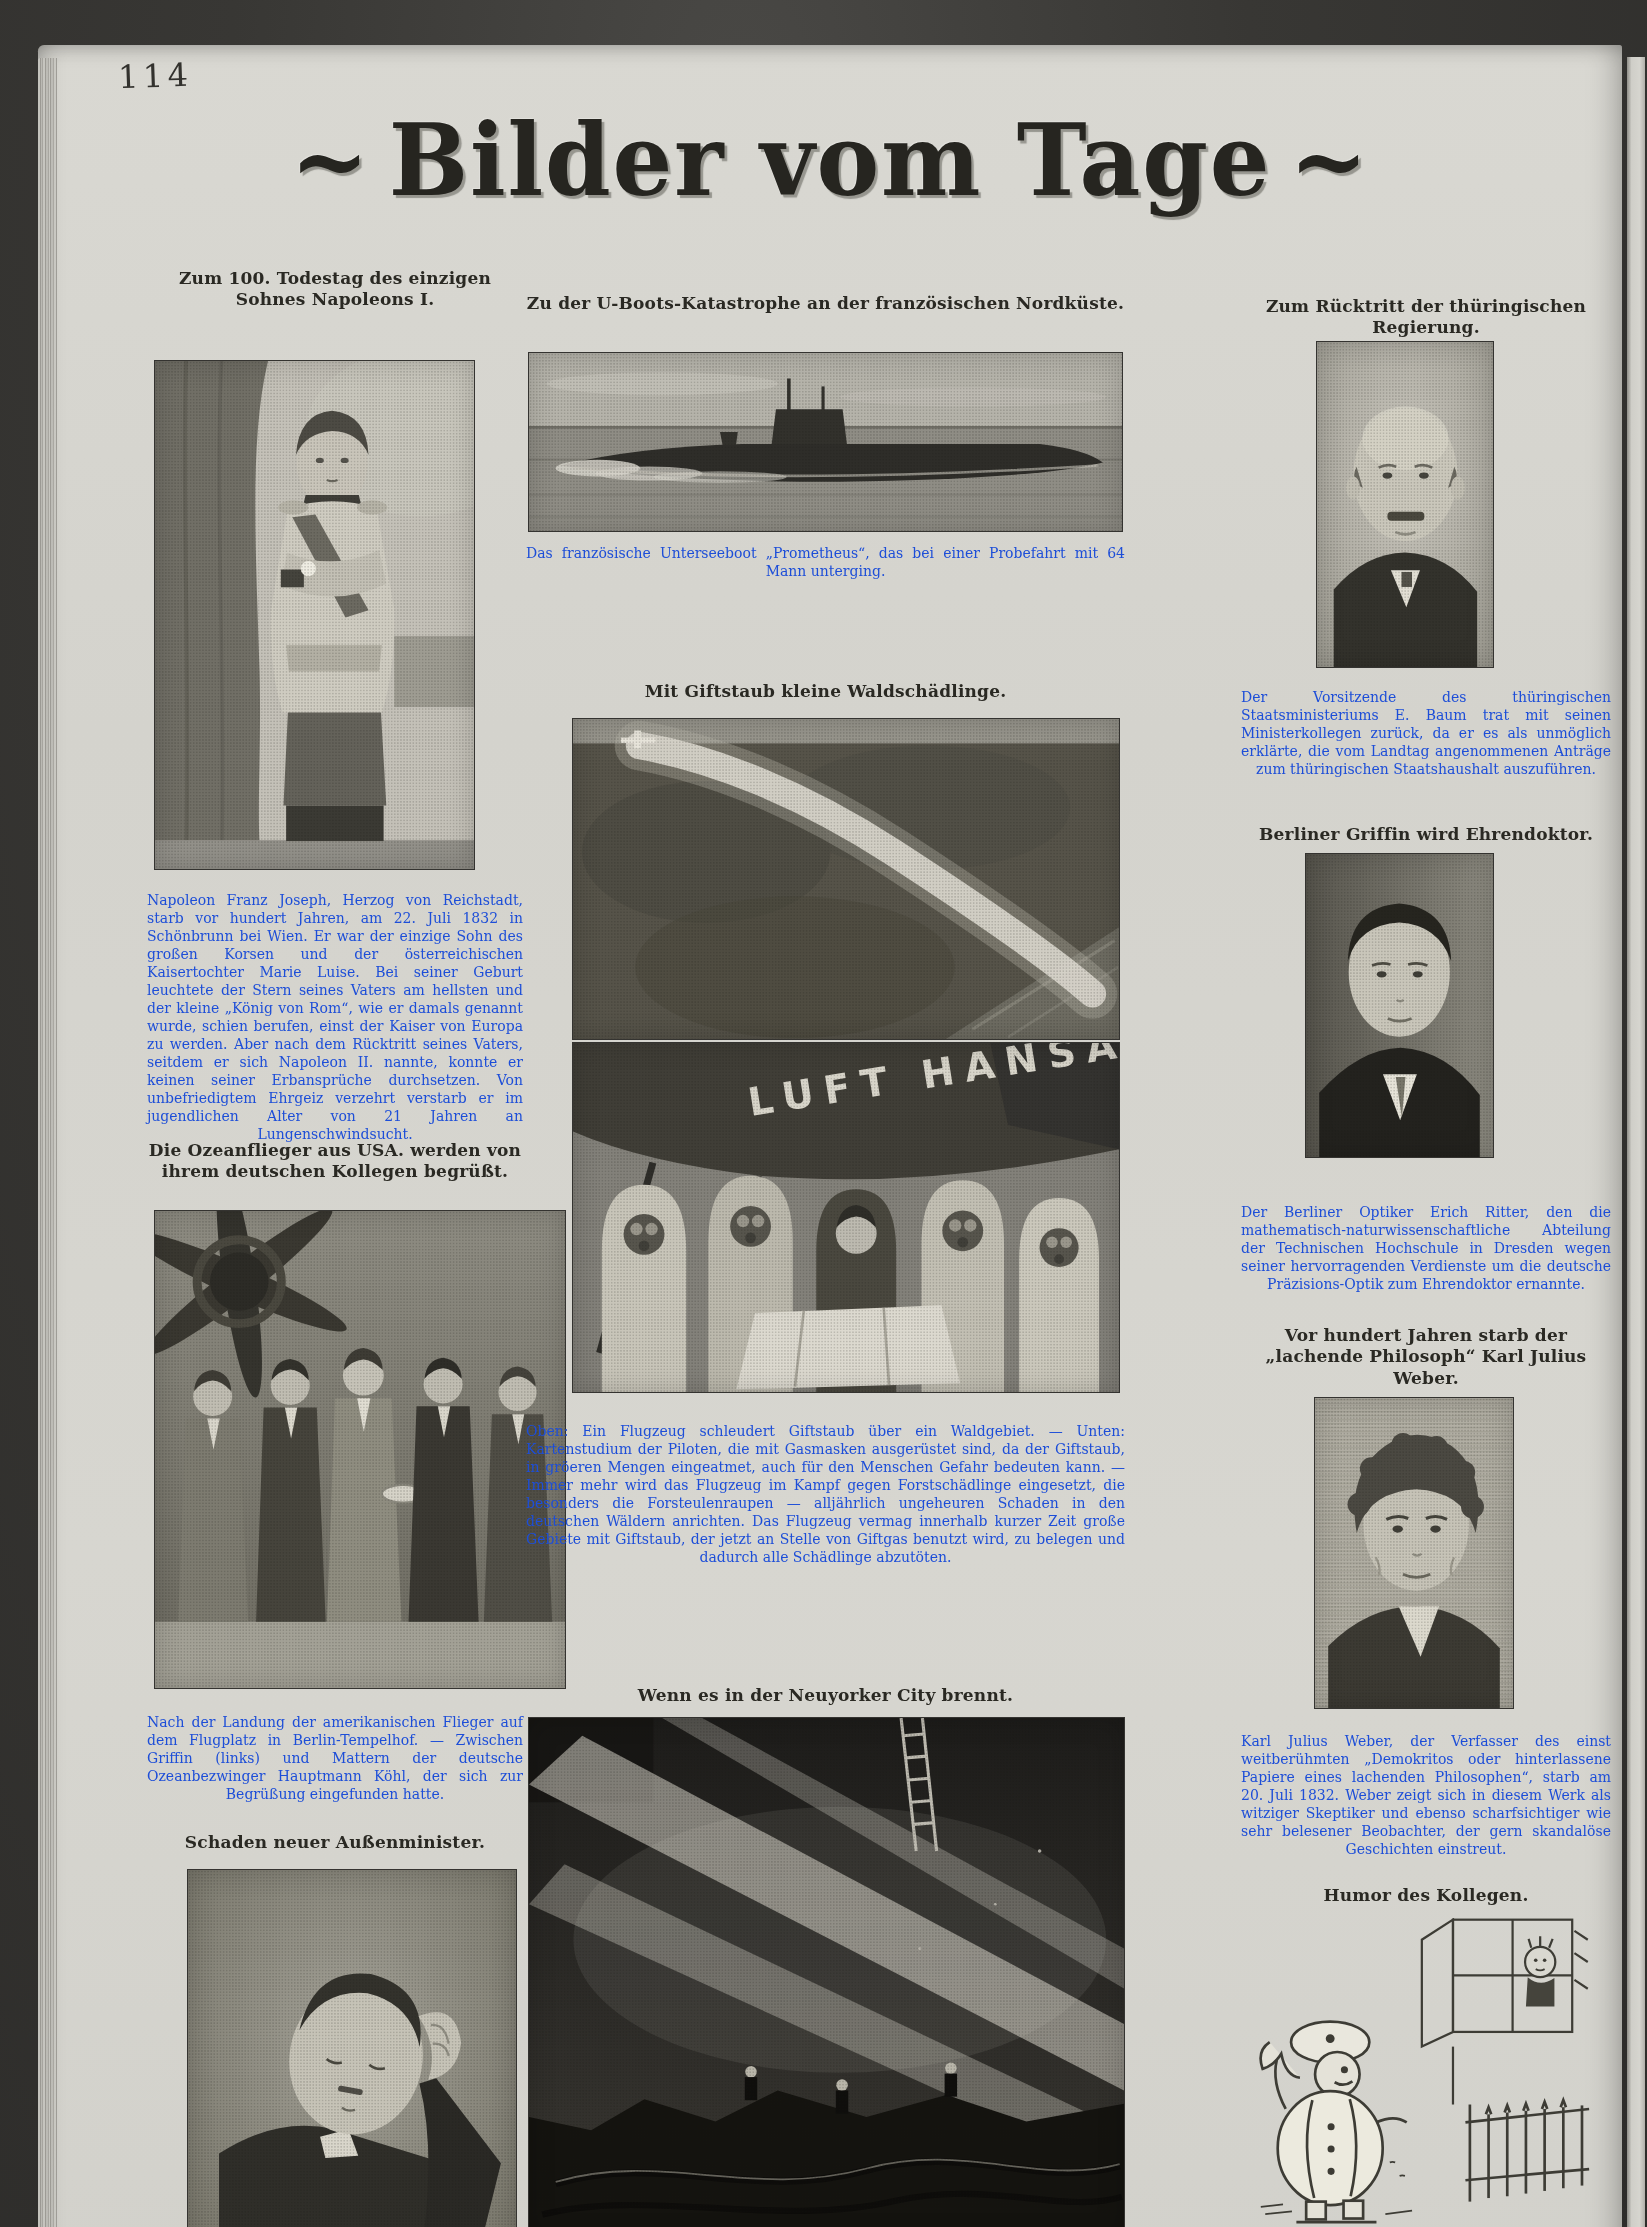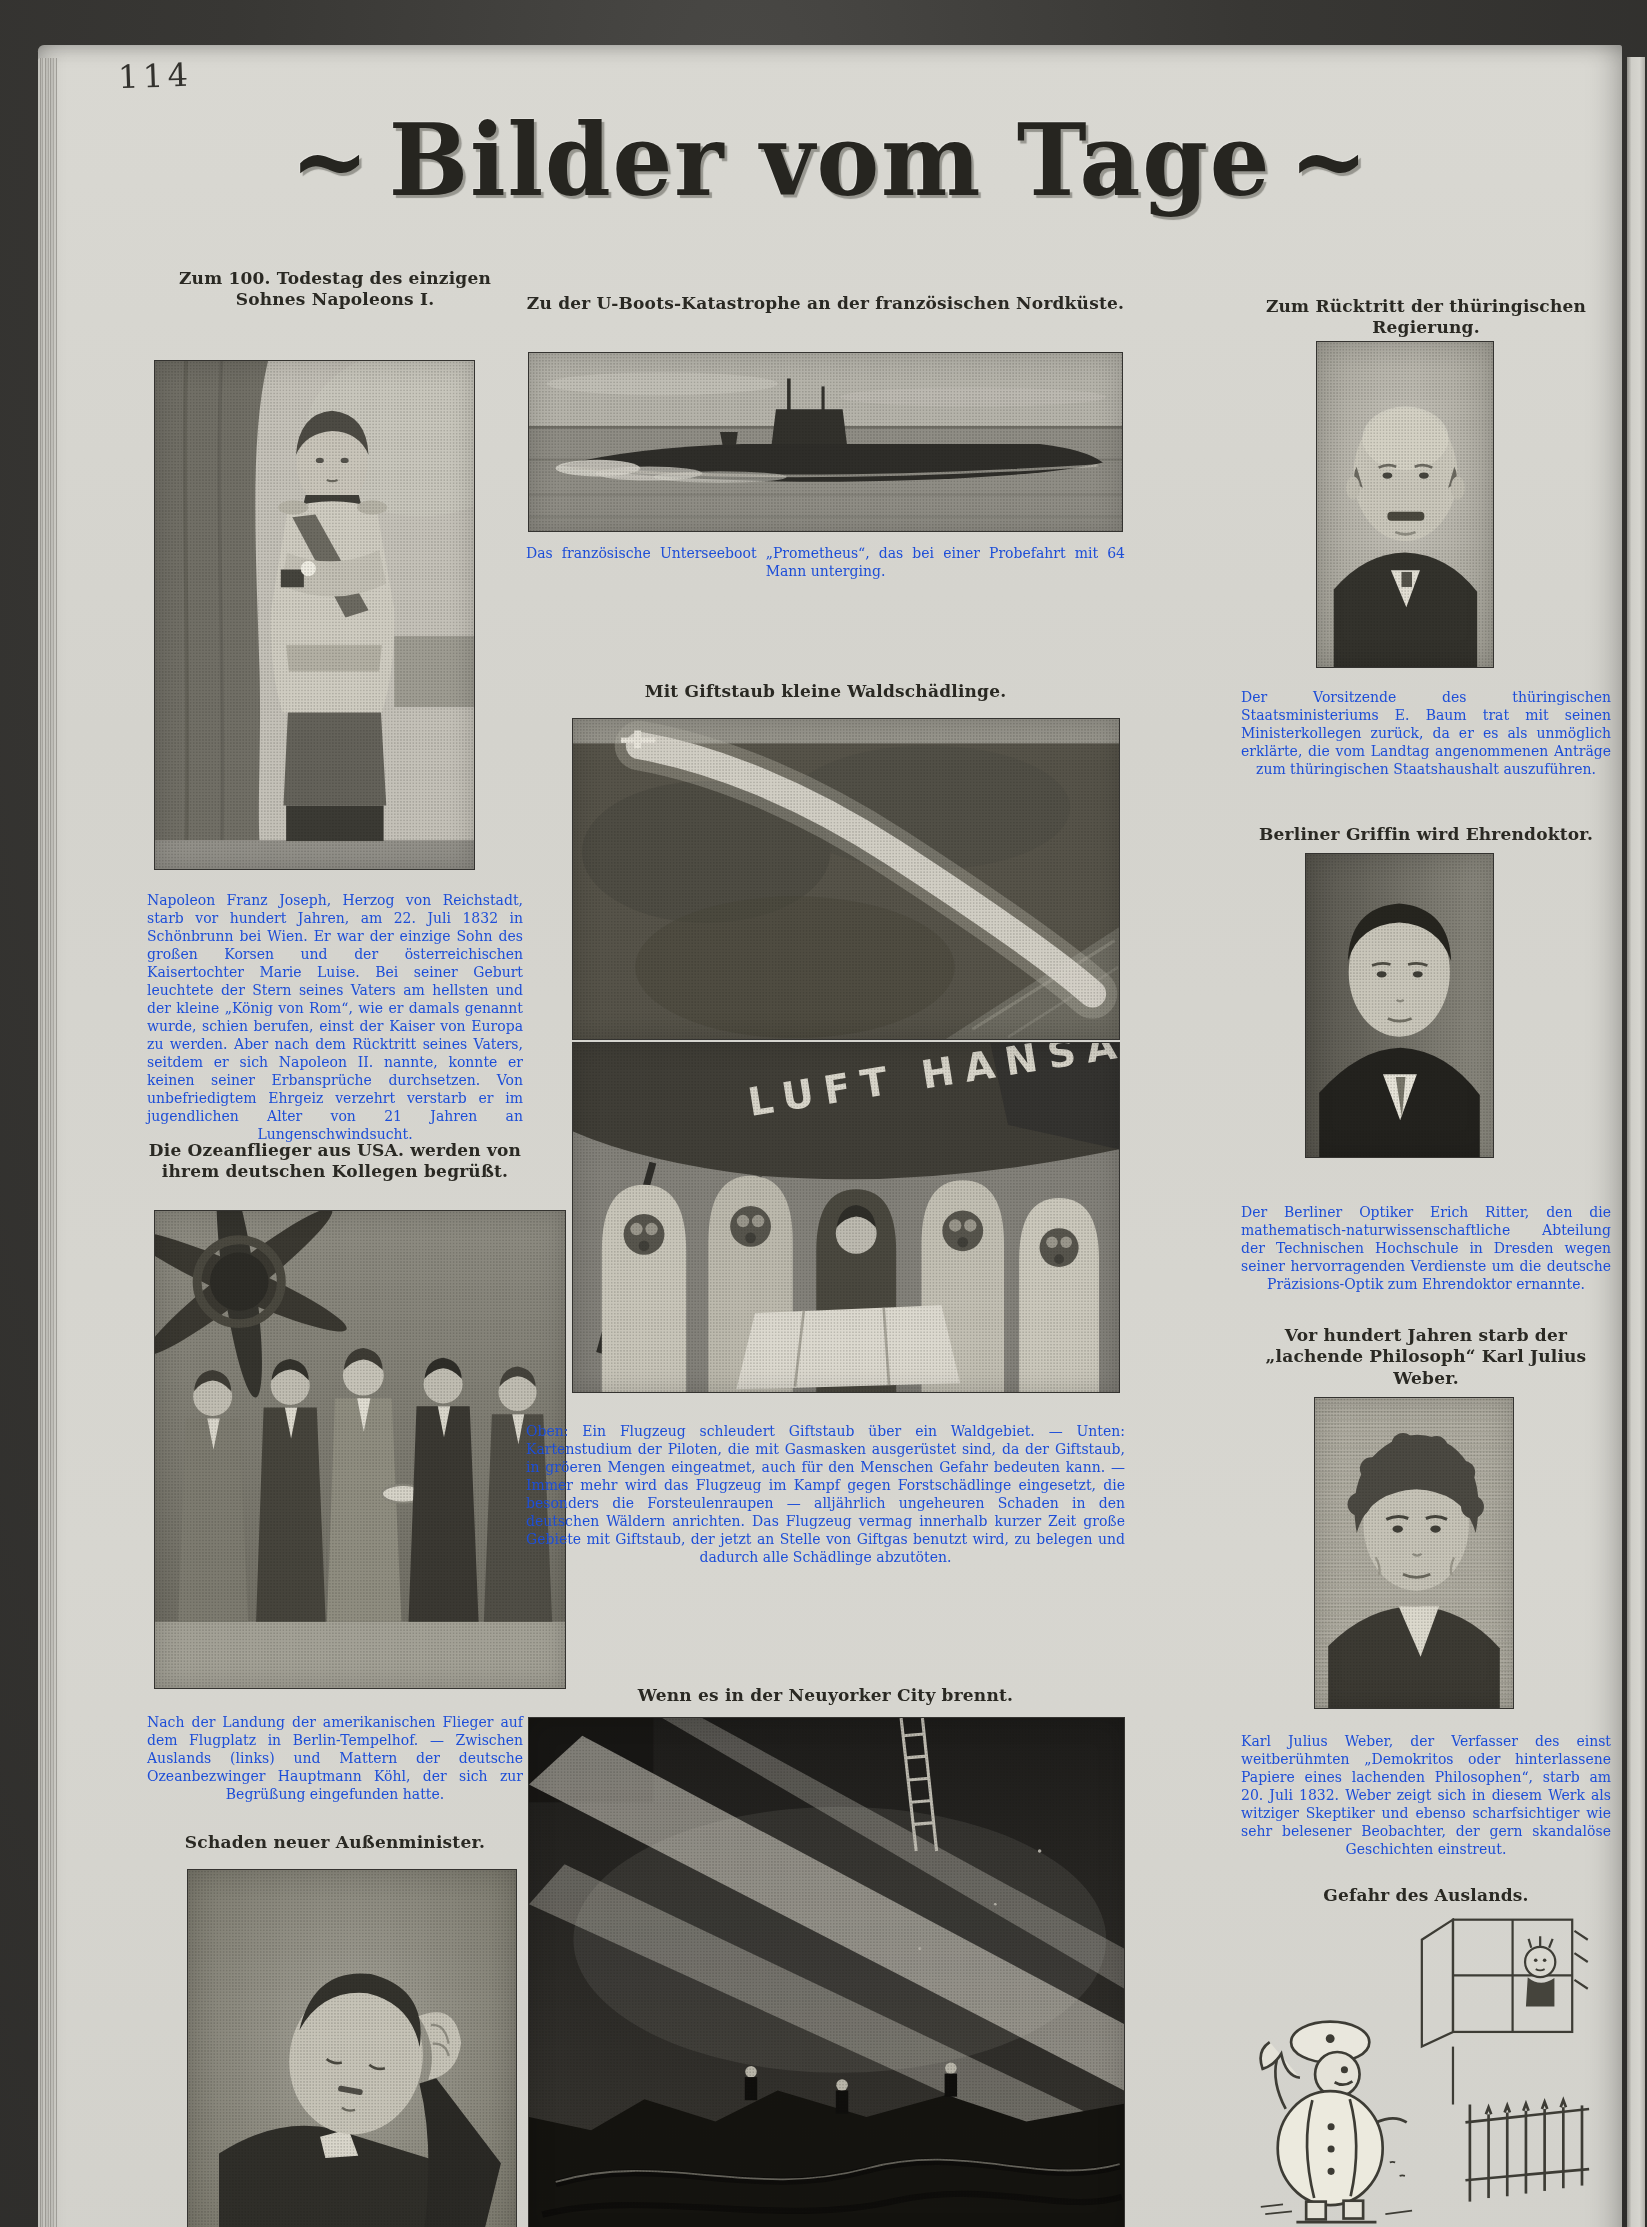--- a/index.html
+++ b/index.html
@@ -149,21 +149,21 @@
       </g>
       <g>
         <circle cx="818" cy="410" r="43" fill="#c0bdb2"></circle>
           <path d="M777 398 Q781 356 818 352 Q857 358 859 398 Q838 374 818 374 Q795 376 777 398Z" fill="#44423b"></path>
         <path d="M760 460 L876 460 L896 930 L742 930 Z" fill="#504e46"></path>
         <polygon points="806,460 833,460 820,528" fill="#d9d6cb"></polygon>
       </g>
     </svg>
   </div>
 
-  <div class="abs caption" style="left:147px;top:1713px;width:376px;">Nach der Landung der amerikanischen Flieger auf dem Flugplatz in Berlin-Tempelhof. — Zwischen Auslands (links) und Mattern der deutsche Ozeanbezwinger Hauptmann Köhl, der sich zur Begrüßung eingefunden hatte.</div>
+  <div class="abs caption" style="left:147px;top:1713px;width:376px;">Nach der Landung der amerikanischen Flieger auf dem Flugplatz in Berlin-Tempelhof. — Zwischen Griffin (links) und Mattern der deutsche Ozeanbezwinger Hauptmann Köhl, der sich zur Begrüßung eingefunden hatte.</div>
 
   <div class="abs headline" style="left:147px;top:1832px;width:376px;">Schaden neuer Außenminister.</div>
 
   <div class="photo" style="left:187px;top:1869px;width:330px;height:403px;">
     <svg viewBox="0 0 740 905" preserveAspectRatio="none">
       <defs>
         <radialGradient id="jv" cx="50%" cy="42%" r="75%">
           <stop offset="0" stop-color="#a3a197"></stop>
             <stop offset="1" stop-color="#767468"></stop>
         </radialGradient>
@@ -403,21 +403,21 @@
       <ellipse cx="274" cy="296" rx="12" ry="8" fill="#3f3e37"></ellipse>
       <path d="M162 274 Q188 262 212 272 M252 272 Q276 262 300 274" stroke="#45443c" stroke-width="7" fill="none"></path>
       <path d="M222 352 Q232 360 242 352" stroke="#8f8d82" stroke-width="5" fill="none"></path>
       <path d="M200 398 Q230 412 262 398" stroke="#6b695e" stroke-width="6" fill="none"></path>
       <path d="M138 360 Q150 380 146 400 M316 360 Q306 380 310 400" stroke="#9a978b" stroke-width="5" fill="none"></path>
     </svg>
   </div>
 
   <div class="abs caption" style="left:1241px;top:1732px;width:370px;">Karl Julius Weber, der Verfasser des einst weitberühmten „Demokritos oder hinterlassene Papiere eines lachenden Philosophen“, starb am 20. Juli 1832. Weber zeigt sich in diesem Werk als witziger Skeptiker und ebenso scharfsichtiger wie sehr belesener Beobachter, der gern skandalöse Geschichten einstreut.</div>
 
-  <div class="abs headline" style="left:1241px;top:1885px;width:370px;">Gefahr des Auslands.</div>
+  <div class="abs headline" style="left:1241px;top:1885px;width:370px;">Humor des Kollegen.</div>
 
   <div class="drawing" style="left:1243px;top:1913px;width:347px;height:314px;">
     <svg viewBox="0 0 780 705" preserveAspectRatio="none">
       <g stroke="#3d3c35" stroke-width="5" fill="none">
         <rect x="472" y="15" width="268" height="252"></rect>
         <line x1="606" y1="15" x2="606" y2="267"></line>
         <line x1="472" y1="140" x2="740" y2="140"></line>
         <polygon points="472,15 402,60 402,300 472,267"></polygon>
         <line x1="472" y1="300" x2="472" y2="430"></line>
         <path d="M745 40 L775 60 M745 90 L775 110 M745 150 L775 170"></path>

